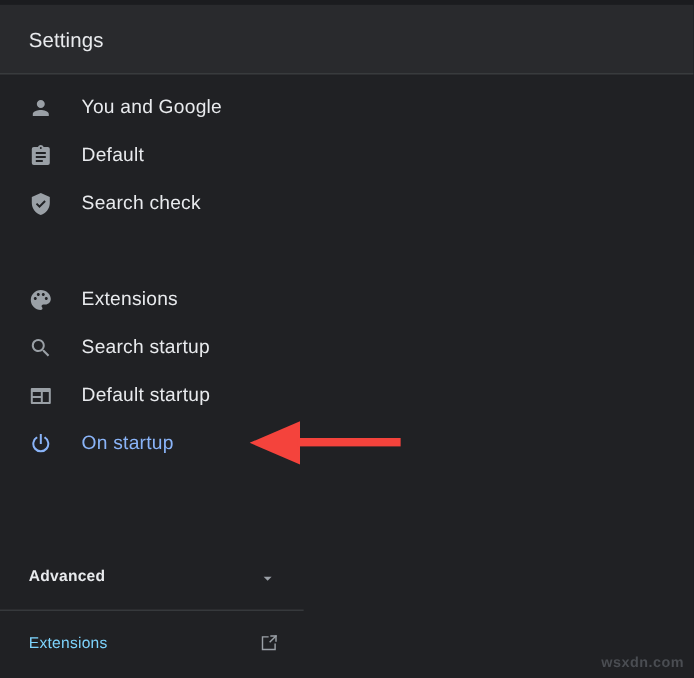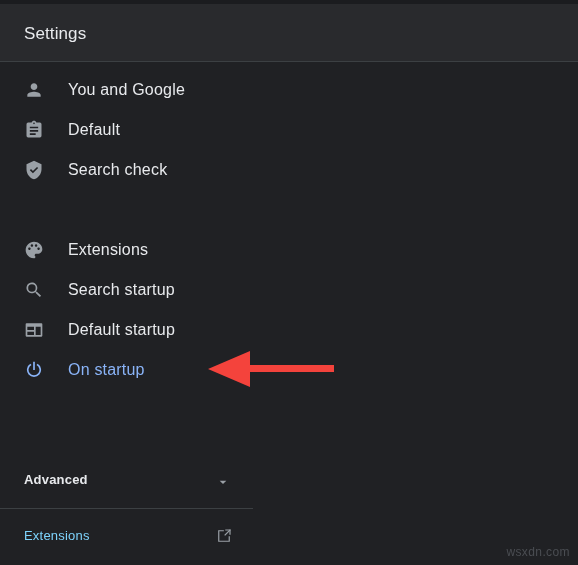--- a/index.html
+++ b/index.html
@@ -157,20 +157,21 @@
   }
   .arrow svg { display:block; width:126px; height:38px; }
 
   .watermark {
     position: absolute;
     right: 8px;
     bottom: 6px;
     font-size: 12px;
     color: #4a4d52;
     letter-spacing: 0.4px;
+    font-weight: bold;
   }
 </style>
 </head>
 <body>
 
 <div class="top-strip"></div>
 
 <div class="header">
   <div class="header-title">Settings</div>
 </div>

